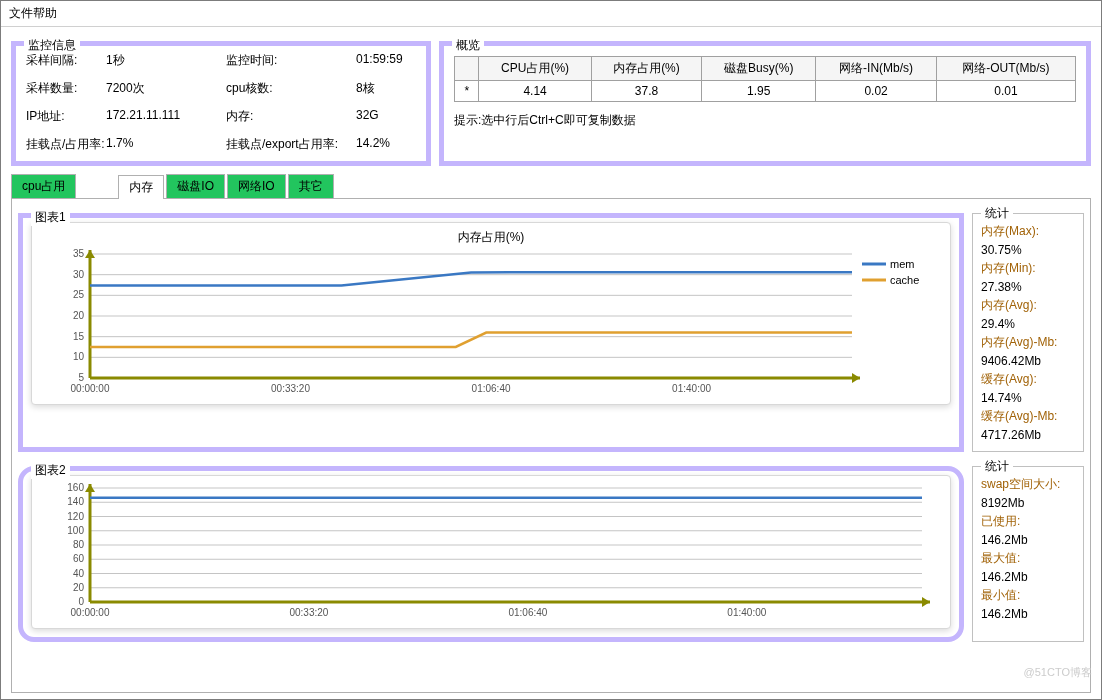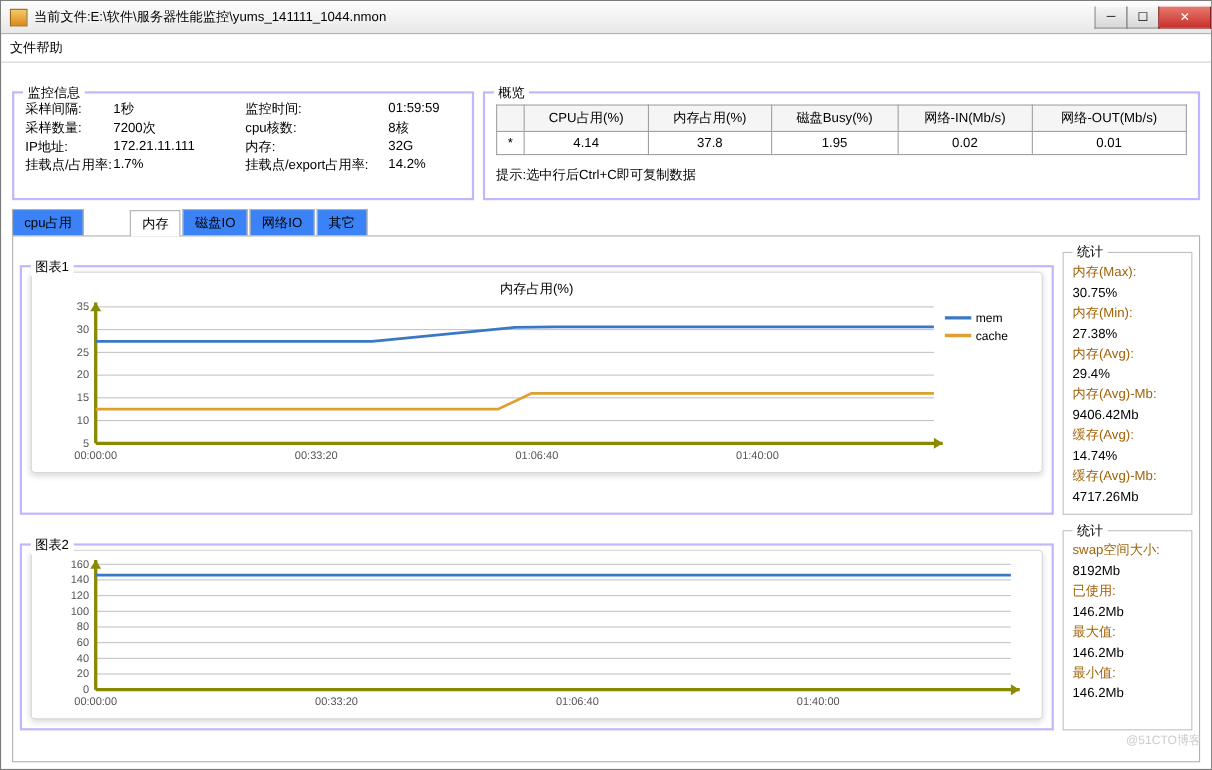--- a/index.html
+++ b/index.html
@@ -8,61 +8,52 @@
 .titlebar { height: 30px; background: linear-gradient(#fdfdfd, #e8e8e8); border-bottom: 1px solid #b0b0b0; display: flex; align-items: center; padding: 0 0 0 8px; }
 .titlebar .icon { width: 16px; height: 16px; background: linear-gradient(#f7c96b, #d88a1a); border: 1px solid #9a6a10; margin-right: 6px; }
 .titlebar .title { flex: 1; font-size: 12px; }
 .winbtns { display: flex; }
 .winbtn { width: 30px; height: 20px; border: 1px solid #888; border-top: none; margin-left: -1px; display: flex; align-items: center; justify-content: center; font-size: 11px; }
 .winbtn.min, .winbtn.max { background: linear-gradient(#f5f5f5, #d8d8d8); }
 .winbtn.close { width: 48px; background: linear-gradient(#e67a6f, #c9302c); color: #fff; border-color: #8b1e1e; }
 .menubar { height: 26px; padding: 4px 8px; border-bottom: 1px solid #d0d0d0; display: flex; gap: 0; align-items: center; }
 .content { flex: 1; padding: 6px 10px; display: flex; flex-direction: column; overflow: hidden; }
 .toprow { display: flex; gap: 8px; }
-.groupbox { border: 2px solid #c4b5fd; padding: 6px 10px 8px 10px; position: relative; margin-top: 20px; }
+.groupbox { border: 5px solid #c4b5fd; padding: 6px 10px 8px 10px; position: relative; margin-top: 8px; }
 .groupbox .legend { position: absolute; top: -9px; left: 8px; background: #fff; padding: 0 4px; font-size: 12px; }
 .monitor { width: 420px; }
-.mgrid { display: grid; grid-template-columns: 80px 120px 130px 70px; row-gap: 0; }
+.mgrid { display: grid; grid-template-columns: 80px 120px 130px 70px; row-gap: 11px; }
 .mgrid div { white-space: nowrap; }
 .overview { flex: 1; }
 .ovtable { width: 100%; border-collapse: collapse; margin-top: 4px; }
 .ovtable th, .ovtable td { border: 1px solid #a0a0a0; padding: 3px 6px; text-align: center; font-weight: normal; font-size: 12px; }
 .ovtable th { background: #f5f5f5; }
 .ovhint { padding: 10px 0 4px; }
 .tabs { margin-top: 8px; display: flex; }
-.tab { border: 1px solid #b0b0b0; border-bottom: none; padding: 3px 10px; background: #3b82f6; margin-right: 2px; font-size: 12px; cursor: pointer; }
+.tab { border: 1px solid #b0b0b0; border-bottom: none; padding: 3px 10px; background: #22c55e; margin-right: 2px; font-size: 12px; cursor: pointer; }
 .tab.active { background: #fff; position: relative; top: 1px; margin-left: 40px; }
 .tabbody { border: 1px solid #b0b0b0; flex: 1; padding: 6px; overflow: auto; }
 .chartrow { display: flex; gap: 8px; margin-bottom: 6px; justify-content: center; }
 .chartbox { flex: 1; border: 1px solid #d8d8d8; border-radius: 4px; box-shadow: 0 2px 6px rgba(0,0,0,0.15); padding: 6px 8px; background: #fff; }
 .statsbox { width: 140px; border: 1px solid #c0c0c0; padding: 6px 8px; position: relative; margin-top: 8px; }
 .statsbox .legend { position: absolute; top: -9px; left: 8px; background: #fff; padding: 0 4px; }
 .statline { margin: 3px 0; }
 .statlabel { color: #a16207; }
 .charttitle { text-align: center; font-size: 12px; margin-bottom: 2px; }
 .chartarea { position: relative; height: 150px; }
 .chartarea2 { position: relative; height: 140px; }
 svg { display: block; }
 .ylabel { font-size: 10px; fill: #555; }
 .xlabel { font-size: 10px; fill: #555; }
 .watermark { position: fixed; right: 10px; bottom: 20px; color: #ccc; font-size: 11px; pointer-events: none; }
 </style>
 </head>
 <body>
 
 <div class="window">
-  <div class="titlebar">
-    <div class="icon"></div>
-    <div class="title">当前文件:E:\软件\服务器性能监控\yums_141111_1044.nmon</div>
-    <div class="winbtns">
-      <div class="winbtn min">─</div>
-      <div class="winbtn max">☐</div>
-      <div class="winbtn close">✕</div>
-    </div>
-  </div>
 
   <div class="menubar">
     <span>文件</span>
     <span>帮助</span>
   </div>
 
   <div class="content">
     <div class="toprow">
       <div class="groupbox monitor">
         <div class="legend">监控信息</div>
@@ -179,21 +170,21 @@
               <div class="statline">9406.42Mb</div>
               <div class="statline statlabel">缓存(Avg):</div>
               <div class="statline">14.74%</div>
               <div class="statline statlabel">缓存(Avg)-Mb:</div>
               <div class="statline">4717.26Mb</div>
             </div>
         </div>
       </div>
 
       <div class="chartrow">
-        <div class="groupbox" style="flex:1; padding:4px 8px 8px;">
+        <div class="groupbox" style="flex:1; padding:4px 8px 8px;border-radius:16px;">
           <div class="legend">图表2</div>
           <div class="chartbox">
             <div class="chartarea2" id="chart2">
                 <svg width="902" height="140">
                   <line x1="50" y1="120" x2="882" y2="120" stroke="#888" stroke-width="0.5"></line>
                   <text class="ylabel" x="44" y="123" text-anchor="end">0</text>
                   <line x1="50" y1="105.75" x2="882" y2="105.75" stroke="#888" stroke-width="0.5"></line>
                   <text class="ylabel" x="44" y="108.75" text-anchor="end">20</text>
                   <line x1="50" y1="91.5" x2="882" y2="91.5" stroke="#888" stroke-width="0.5"></line>
                   <text class="ylabel" x="44" y="94.5" text-anchor="end">40</text>

